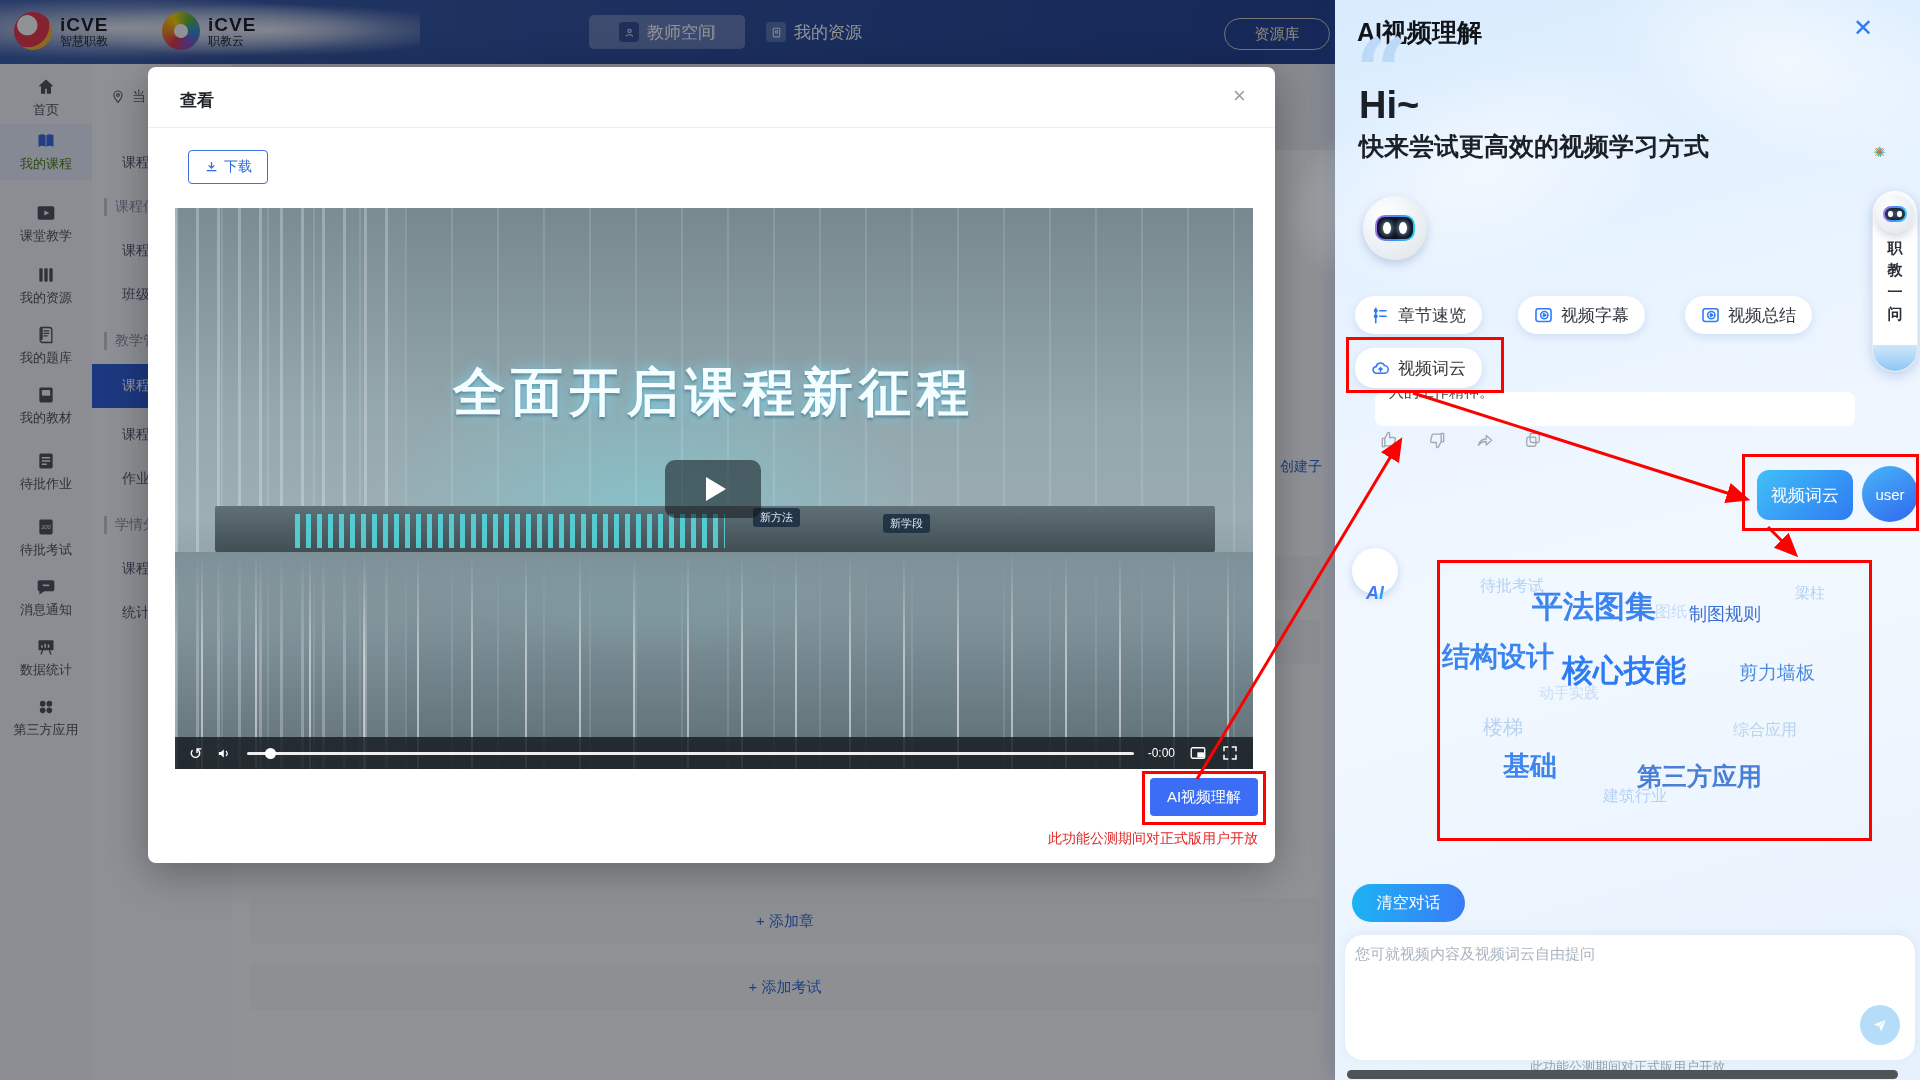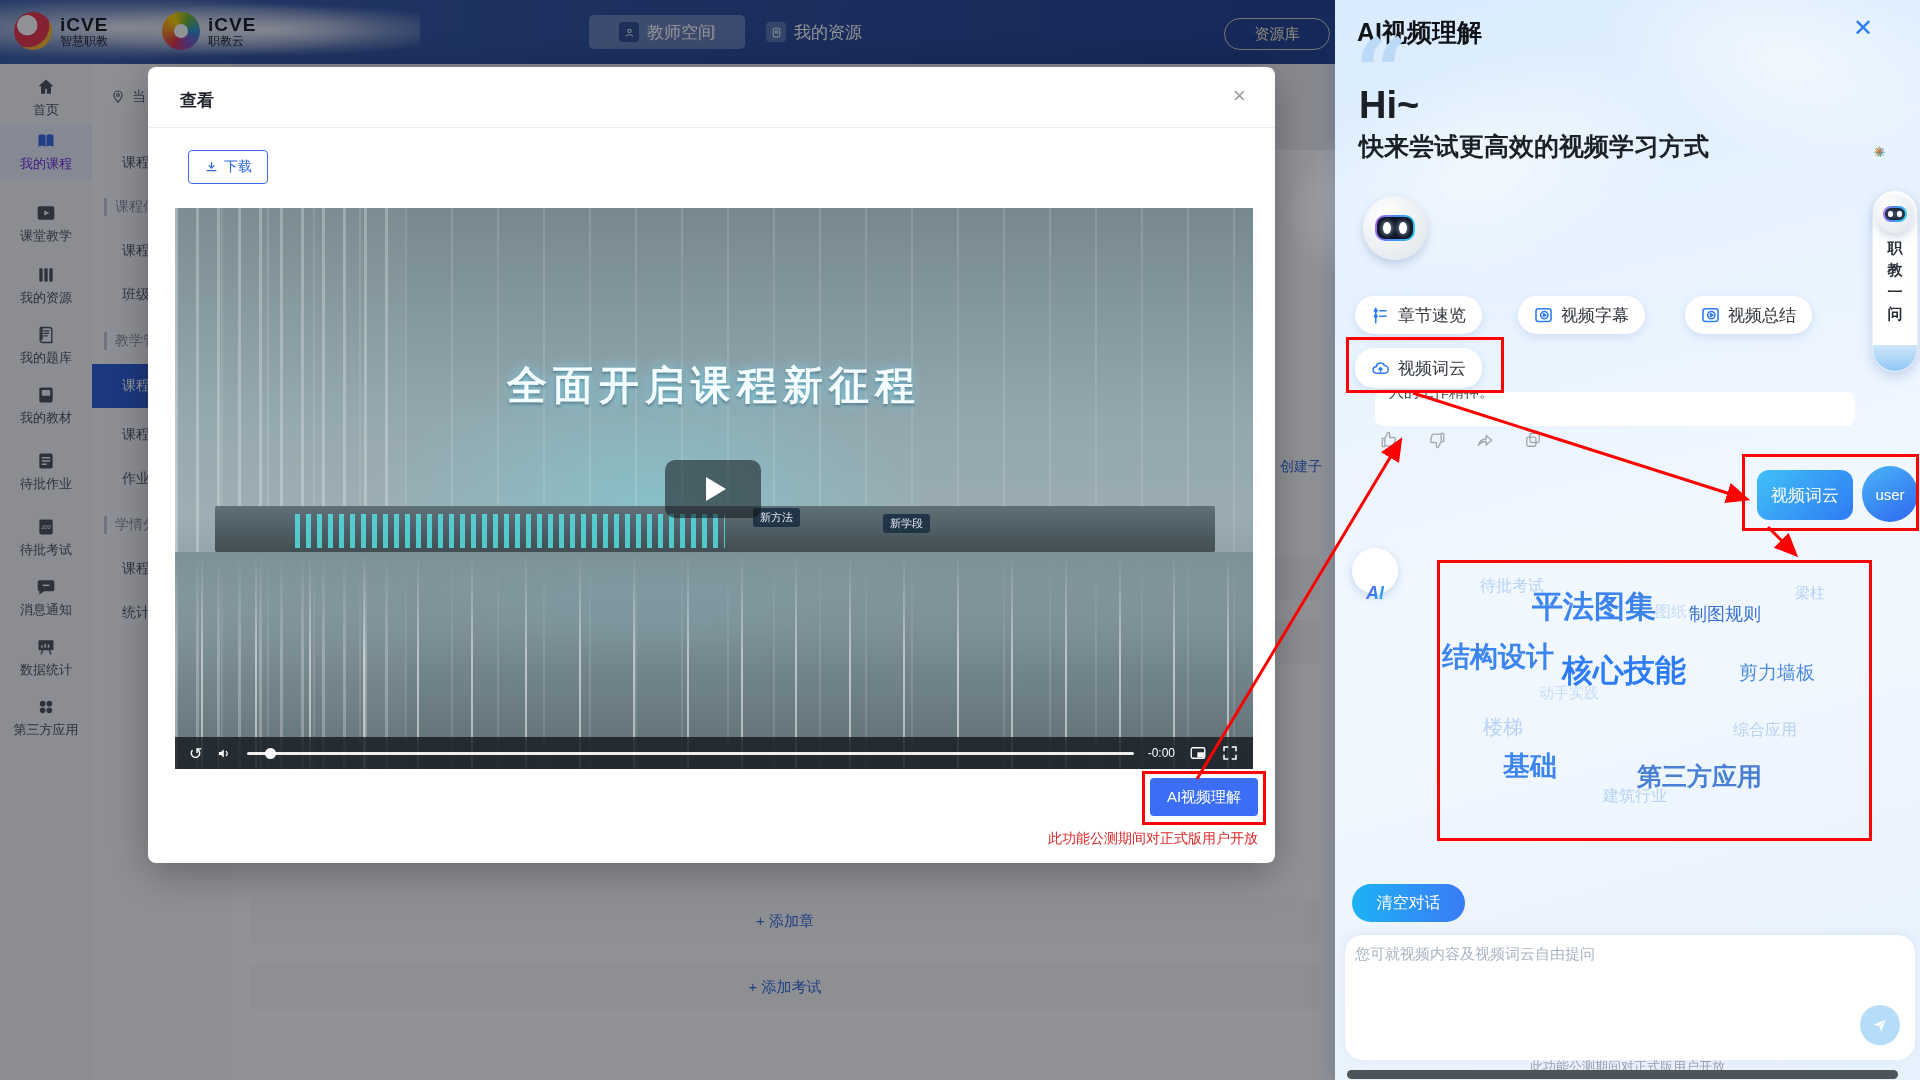--- a/index.html
+++ b/index.html
@@ -18,21 +18,21 @@
   .btxt span{font-size:12px;}
   .topnav{display:flex;align-items:center;gap:8px;height:34px;padding:0 30px;border-radius:5px;color:#fff;font-size:17px;}
   .topnav.active{background:rgba(225,233,248,.32);}
   .topnav .navic{width:20px;height:20px;border-radius:4px;background:#2e4c90;display:flex;align-items:center;justify-content:center;}
   .navdivider{color:rgba(255,255,255,.55);font-size:15px;}
   #resourceBtn{left:1224px;top:18px;width:104px;height:30px;border:1px solid rgba(248,240,210,.8);border-radius:16px;color:#f5eecf;font-size:15px;display:flex;align-items:center;justify-content:center;background:transparent;}
   
   #sidebar{left:0;top:64px;width:92px;height:1016px;background:#f5f6f8;border-right:1px solid #e7e9ee;}
   .snav{position:absolute;left:0;width:92px;height:52px;display:flex;flex-direction:column;align-items:center;justify-content:center;gap:4px;color:#4a5058;font-size:13px;}
   .snav svg{width:20px;height:20px;fill:#4a5058;}
-  .snav.active{background:#e7eefb;color:#6d28d9;height:56px;}
+  .snav.active{background:#e7eefb;color:#4d7c0f;height:56px;}
   .snav.active svg{fill:#3a66e0;}
   
   #subsidebar{left:92px;top:64px;width:140px;height:1016px;background:#fbfcfd;border-right:1px solid #eceef2;}
   .subloc{position:absolute;left:18px;top:24px;display:flex;align-items:center;gap:6px;color:#5a6270;font-size:14px;}
   .subitem{position:absolute;left:30px;color:#515a6e;font-size:14px;white-space:nowrap;}
   .subsection{position:absolute;left:12px;color:#8a93a6;font-size:14px;white-space:nowrap;border-left:3px solid #c3c9d4;padding-left:8px;}
   .subactive{position:absolute;left:0;width:140px;height:44px;background:#2b5bd7;color:#fff;font-size:14px;display:flex;align-items:center;padding-left:30px;box-sizing:border-box;}
   
   #sheet{left:232px;top:150px;width:1103px;height:930px;background:#fff;}
   .bgrow{position:absolute;background:#f7f8fa;border-radius:4px;}
@@ -48,21 +48,21 @@
   #dlBtn{left:40px;top:83px;width:78px;height:32px;border:1px solid #3f6fe0;border-radius:4px;color:#2f6bd8;font-size:14px;display:flex;align-items:center;justify-content:center;gap:5px;background:#fff;}
   
   #video{left:27px;top:141px;width:1078px;height:561px;background:#151a1d;overflow:hidden;}
   #scene{left:0;top:0;width:100%;height:100%;background:linear-gradient(180deg,#77898f 0%,#93a7ad 38%,#9aacb2 55%,#7d9097 75%,#5c6c73 100%);}
   #glow{left:18%;top:26%;width:560px;height:300px;background:radial-gradient(ellipse,rgba(110,225,235,.38),rgba(110,225,235,0) 70%);}
   #blindsL{left:0;top:0;width:230px;height:100%;background:repeating-linear-gradient(90deg,rgba(255,255,255,.5) 0 3px,rgba(255,255,255,.05) 3px 21px);opacity:.55;}
   #blindsAll{left:0;top:0;width:100%;height:100%;background:repeating-linear-gradient(90deg,rgba(255,255,255,.12) 0 2px,rgba(255,255,255,0) 2px 46px);}
   #stageBar{left:40px;top:298px;width:1000px;height:46px;background:linear-gradient(#5f7076,#414e54);border-radius:2px;}
   #equalizer{left:120px;top:306px;width:430px;height:34px;background:repeating-linear-gradient(90deg,#55e6ea 0 5px,rgba(85,230,234,0) 5px 11px);opacity:.8;filter:blur(.4px);}
   #beams{left:0;top:344px;width:100%;height:217px;background:linear-gradient(to bottom,rgba(125,144,151,1) 0,rgba(125,144,151,0) 48%),repeating-linear-gradient(90deg,rgba(255,255,255,0) 0 26px,rgba(255,255,255,.5) 26px 28px,rgba(255,255,255,0) 28px 54px);}
-  #vtitle{left:0;top:150px;width:100%;text-align:center;font-size:40px;font-weight:800;letter-spacing:6px;color:#f4fdff;text-shadow:0 0 14px rgba(120,225,255,.75),0 2px 3px rgba(20,40,60,.5);}
+  #vtitle{left:0;top:150px;width:100%;text-align:center;font-size:52px;font-weight:800;letter-spacing:6px;color:#f4fdff;text-shadow:0 0 14px rgba(120,225,255,.75),0 2px 3px rgba(20,40,60,.5);}
   .vtag{position:absolute;background:rgba(25,45,65,.85);color:#dfe9f0;font-size:11px;padding:2px 7px;border-radius:3px;}
   #playBtn{left:490px;top:252px;width:96px;height:58px;background:rgba(15,20,25,.55);border-radius:10px;display:flex;align-items:center;justify-content:center;}
   #playBtn .tri{width:0;height:0;border-left:20px solid #fff;border-top:12px solid transparent;border-bottom:12px solid transparent;margin-left:5px;}
   #controls{left:0;top:529px;width:1078px;height:32px;background:rgba(22,28,33,.82);display:flex;align-items:center;padding:0 14px;gap:14px;box-sizing:border-box;color:#fff;}
   #progress{flex:1;height:3px;background:rgba(255,255,255,.92);border-radius:2px;position:relative;}
   #progressDot{position:absolute;left:2%;top:-4px;width:11px;height:11px;border-radius:50%;background:#fff;}
   #vtime{font-size:12px;color:#fff;}
   #aiBtn{left:1002px;top:711px;width:108px;height:38px;background:#3b6ef5;border-radius:4px;color:#fff;font-size:15px;display:flex;align-items:center;justify-content:center;}
   #betaNoteModal{left:887px;top:763px;width:223px;text-align:right;color:#e02727;font-size:14px;white-space:nowrap;}
   

